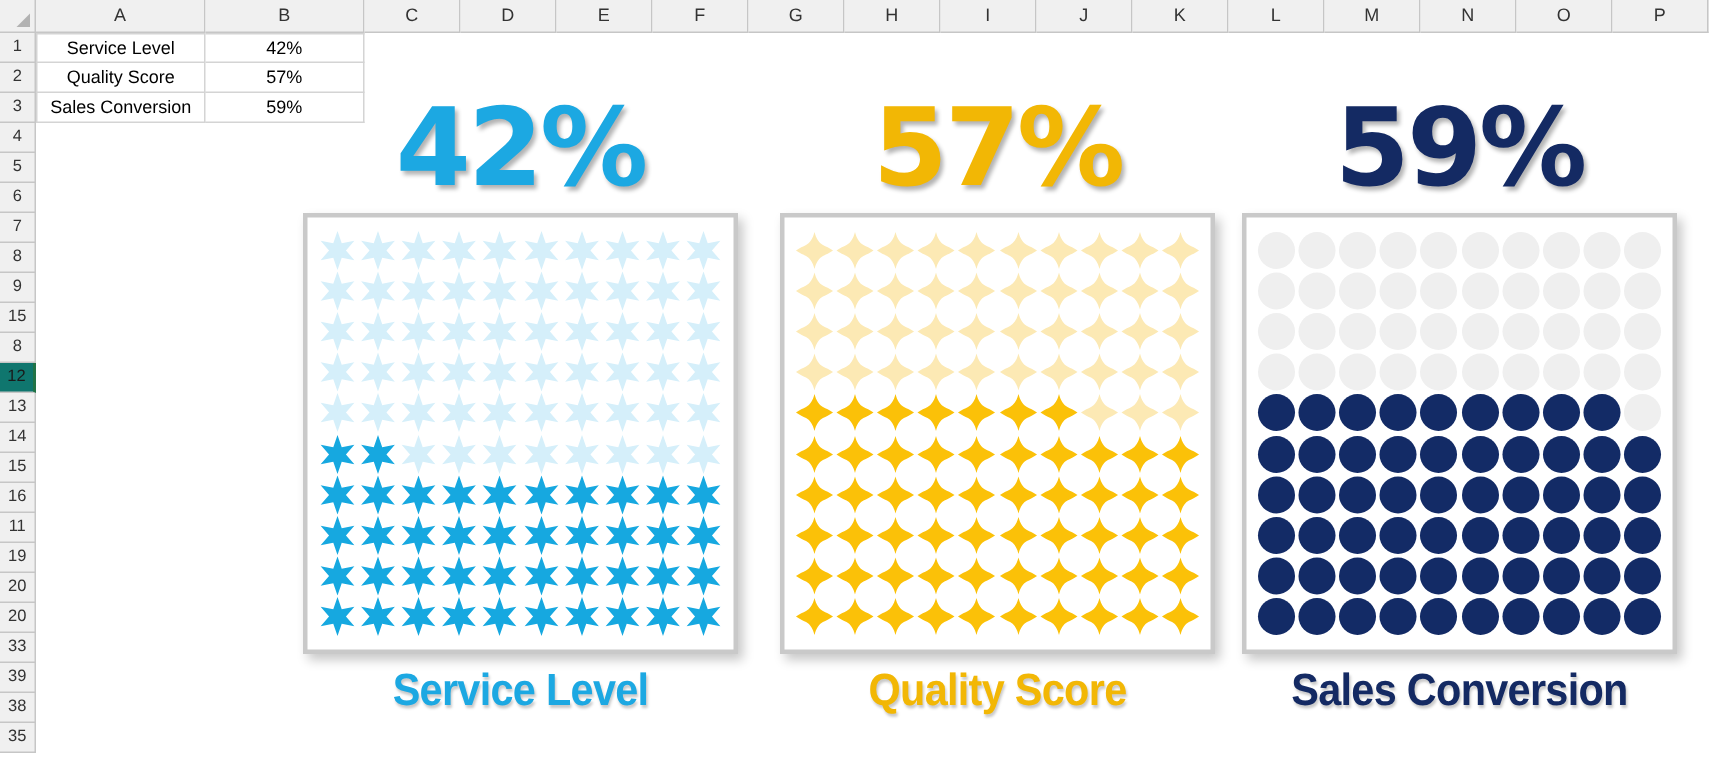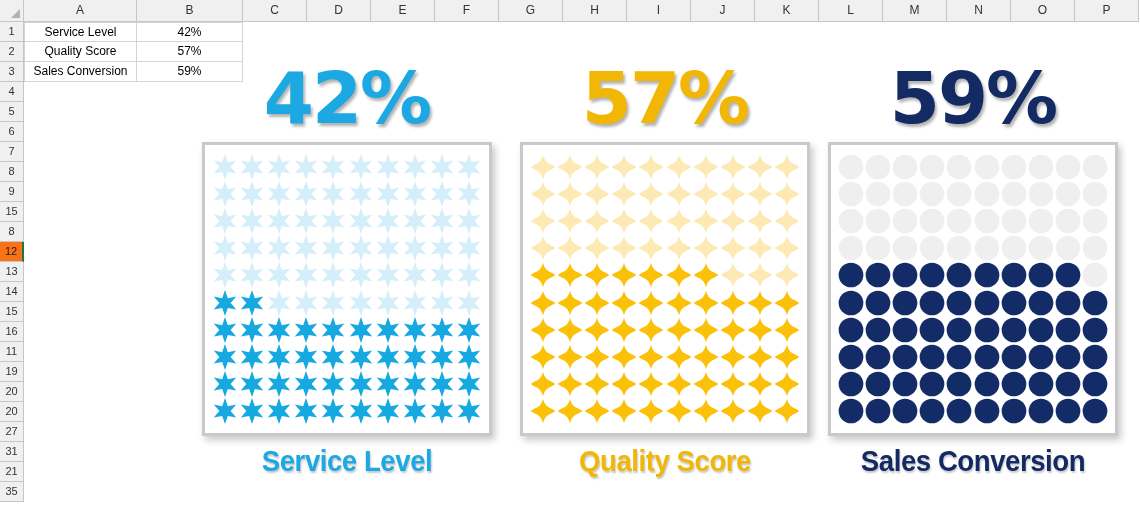--- a/index.html
+++ b/index.html
@@ -37,21 +37,21 @@
     position:absolute;left:0;top:22px;width:24px;
   }
   .row-head{
     width:24px;height:20px;line-height:19px;text-align:center;
     font-size:11px;color:#333;
     background:#f0f0f0;
     border-right:1px solid #c6c6c6;border-bottom:1px solid #c6c6c6;
     box-sizing:border-box;
   }
   .row-head.sel{
-    background:#f97316;color:#1a1a1a;
+    background:#0f766e;color:#1a1a1a;
     border-right:2px solid #217346;
   }
   .sheet-area{position:absolute;left:24px;top:22px;right:0;bottom:0;background:#fff;}
 
   
   .cells{position:absolute;left:24px;top:22px;}
   .cell-row{display:flex;}
   .cell{
     height:20px;line-height:19px;
     border-right:1px solid #d4d4d4;border-bottom:1px solid #d4d4d4;
@@ -140,23 +140,23 @@
       <div class="row-head">8</div>
       <div class="row-head sel">12</div>
       <div class="row-head">13</div>
       <div class="row-head">14</div>
       <div class="row-head">15</div>
       <div class="row-head">16</div>
       <div class="row-head">11</div>
       <div class="row-head">19</div>
       <div class="row-head">20</div>
       <div class="row-head">20</div>
-      <div class="row-head">27</div>
-      <div class="row-head">31</div>
-      <div class="row-head">21</div>
+      <div class="row-head">33</div>
+      <div class="row-head">39</div>
+      <div class="row-head">38</div>
       <div class="row-head">35</div>
     </div>
 
   <div class="sheet-area"></div>
 
   <div class="cells" id="cells">
       <div class="cell-row">
         <div class="cell c-a">Service Level</div>
         <div class="cell c-b">42%</div>
       </div>

